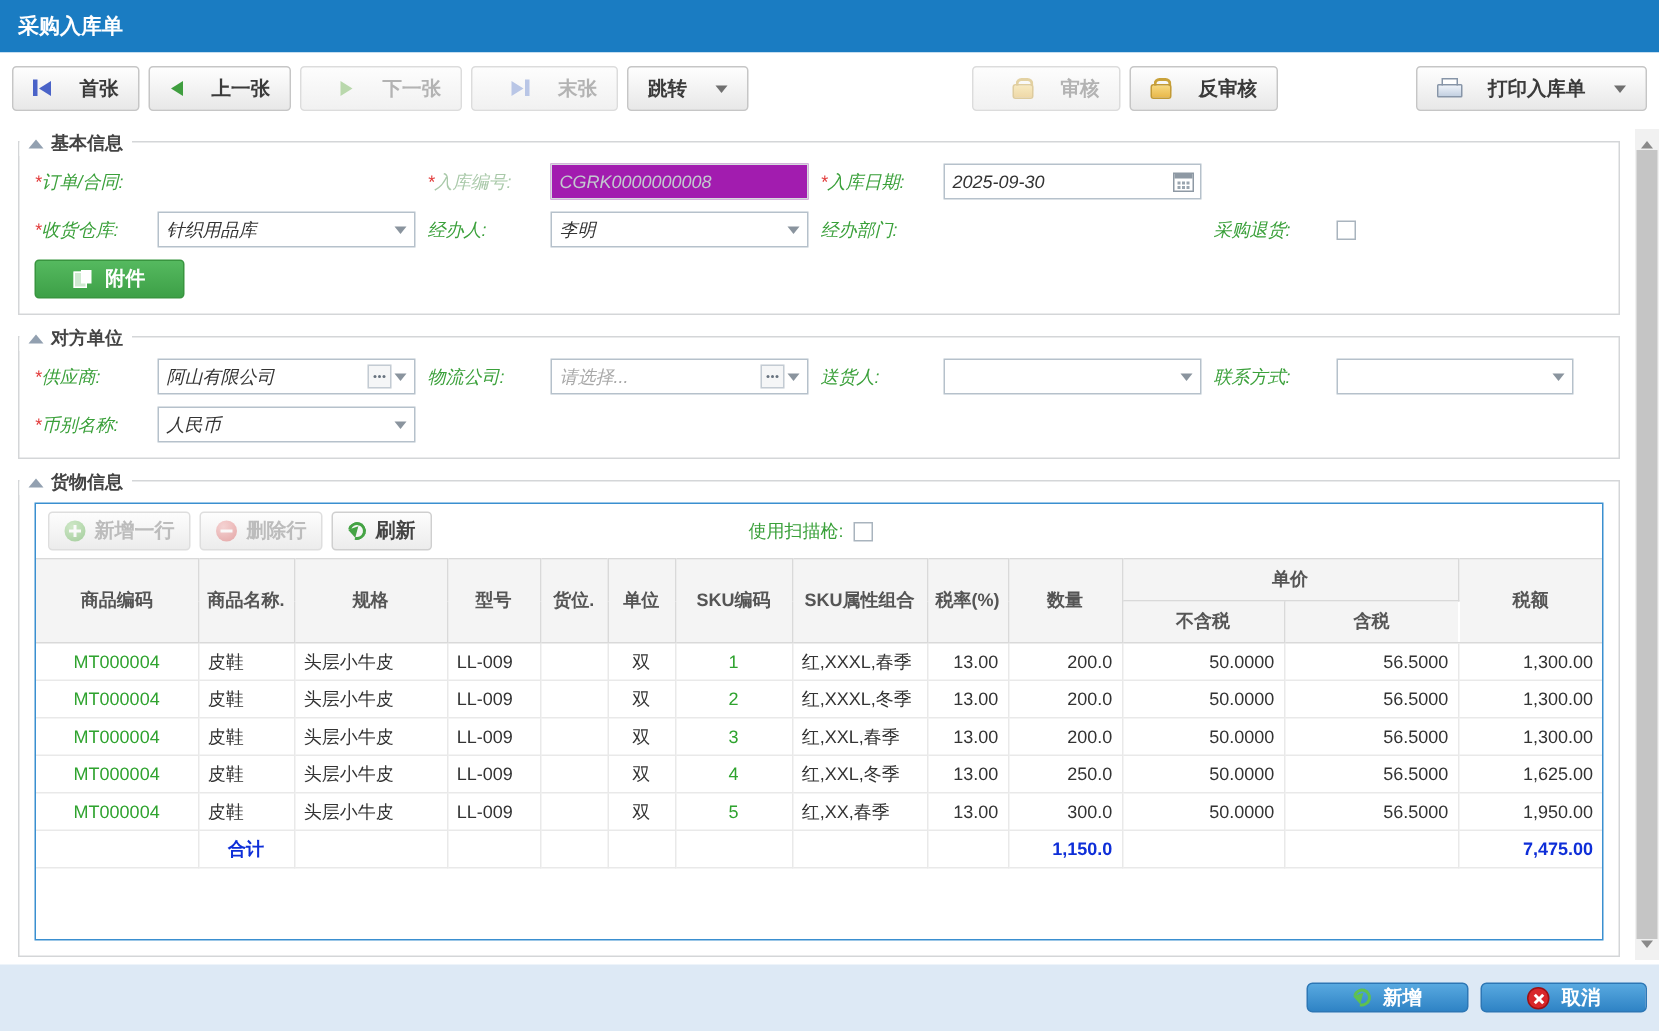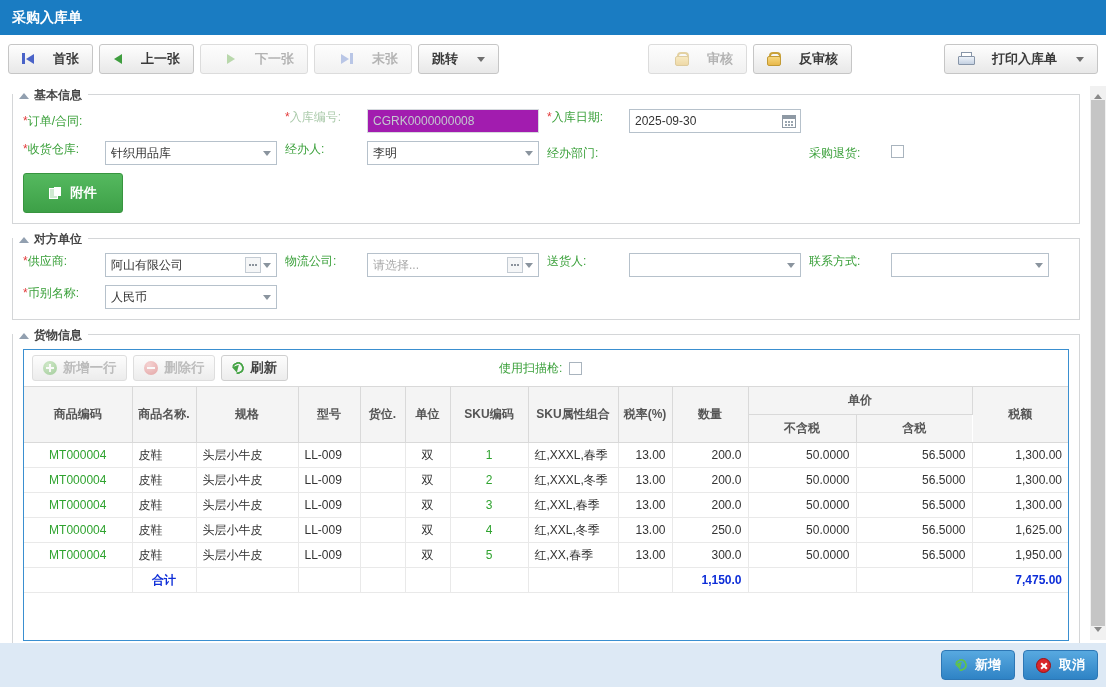--- a/index.html
+++ b/index.html
@@ -49,21 +49,21 @@
   
   .box { position:relative; border:1px solid #d4d6d8; margin:12px 26px 0 12px; padding:14px 10px 10px; background:#fff; }
   .box + .box { margin-top:14px; }
   .box-title { position:absolute; top:-8px; left:0; background:#fff; padding:0 6px;
     display:flex; align-items:center; gap:5px; font-weight:bold; color:#444; }
   .ic-collapse { width:0; height:0; border-left:5px solid transparent; border-right:5px solid transparent;
     border-bottom:6px solid #92a0b0; }
 
   .frow { display:flex; align-items:center; margin-bottom:8px; }
   .frow:last-child { margin-bottom:0; }
-  .fld { display:flex; width:262px; flex-shrink:0; }
+  .fld { display:flex; align-items:center; width:262px; flex-shrink:0;font-style:italic; }
   .lbl { width:82px; flex-shrink:0; color:#3aa03a; }
   .lbl.dim { color:#a9c9a9; }
   .req { color:#e23b3b; }
 
   .ctl { width:172px; }
   .ctl.narrow { width:158px; }
   .combo { height:24px; border:1px solid #b6c1cb; background:#fff; display:flex; align-items:center; cursor:pointer; }
   .combo .txt { flex:1; padding:0 5px; white-space:nowrap; overflow:hidden; }
   .txt.ph { color:#a9a9a9; }
   .combo.dis { background:#a21caf; border-color:#d6dade; cursor:default; }
@@ -75,21 +75,21 @@
   .ic-browse { width:16px; height:16px; border:1px solid #c3cbd3; background:#f5f6f7; margin-left:2px;
     display:flex; align-items:center; justify-content:center; flex-shrink:0; }
   .ic-browse::before { content:""; width:2px; height:2px; border-radius:50%; background:#67727e;
     box-shadow:-3px 0 0 #67727e, 3px 0 0 #67727e; }
   .ic-cal { width:14px; height:13px; border:1px solid #8e99a4; position:relative; margin:0 4px 0 2px; flex-shrink:0; }
   .ic-cal::before { content:""; position:absolute; top:0; left:0; right:0; height:3px; background:#8e99a4; }
   .ic-cal::after { content:""; position:absolute; left:2px; top:5px; width:2px; height:2px; background:#9aa5af;
     box-shadow:3px 0 0 #9aa5af, 6px 0 0 #9aa5af, 0 3px 0 #9aa5af, 3px 3px 0 #9aa5af, 6px 3px 0 #9aa5af; }
   .checkbox { width:13px; height:13px; border:1px solid #a9b4be; background:#fff; display:inline-block; cursor:pointer; }
 
-  .btn-attach { width:100px; height:40px; margin-top:8px; border:1px solid #38953f; border-radius:3px;
+  .btn-attach { width:100px; height:26px; margin-top:8px; border:1px solid #38953f; border-radius:3px;
     background:linear-gradient(#55b95f,#3da047); color:#fff; font-weight:bold;
     display:flex; align-items:center; justify-content:center; gap:9px; cursor:pointer; }
   .ic-pages { position:relative; width:12px; height:12px; }
   .ic-pages::before { content:""; position:absolute; left:0; bottom:0; width:7px; height:9px; background:#cfe9d1; border:1px solid #fff; }
   .ic-pages::after { content:""; position:absolute; right:0; top:0; width:7px; height:9px; background:#fff; }
 
   
   .grid { width:1046px; height:292px; border:1px solid #3a8fd0; background:#fff; overflow:hidden; }
   .grid-toolbar { height:36px; display:flex; align-items:center; padding:0 8px; gap:6px; }
   .gbtn { height:26px; display:inline-flex; align-items:center; gap:6px; padding:0 10px;
@@ -117,21 +117,21 @@
   table.goods td:last-child { border-right:none; }
   .c-c { text-align:center; } .c-r { text-align:right; }
   .c-green { color:#2fa32f; }
   tr.total td { color:#0e2ed8; }
   tr.total .t-label { font-weight:bold; text-align:center; }
   tr.total .t-num { text-align:right; font-weight:bold; }
 
   
   .footer { position:absolute; left:0; right:0; bottom:0; height:44px; background:#dde9f5;
     display:flex; align-items:center; justify-content:flex-end; gap:8px; padding:0 8px; }
-  .fbtn { height:30px; min-width:74px; padding:0 12px; border:1px solid #2d77b5; border-radius:4px;
+  .fbtn { height:20px; min-width:74px; padding:0 30px; border:1px solid #2d77b5; border-radius:4px;
     background:linear-gradient(#58a9e0,#2f83c5); color:#fff; font-weight:bold; font-size:13px;
     display:inline-flex; align-items:center; justify-content:center; gap:8px; cursor:pointer; }
   .ic-refresh.bright { border-color:#5fc14f; border-left-color:transparent; }
   .ic-refresh.bright::after { border-right-color:#5fc14f; }
   .ic-xcircle { width:15px; height:15px; border-radius:50%; background:#d8262a; border:1px solid #9d1114; position:relative; flex-shrink:0; }
   .ic-xcircle::before, .ic-xcircle::after { content:""; position:absolute; left:3px; top:6px; width:8px; height:2px; background:#fff; }
   .ic-xcircle::before { transform:rotate(45deg); } .ic-xcircle::after { transform:rotate(-45deg); }
 
   
   .vscroll { position:absolute; right:0; top:86px; width:16px; height:554px; background:#f1f1f1; }

